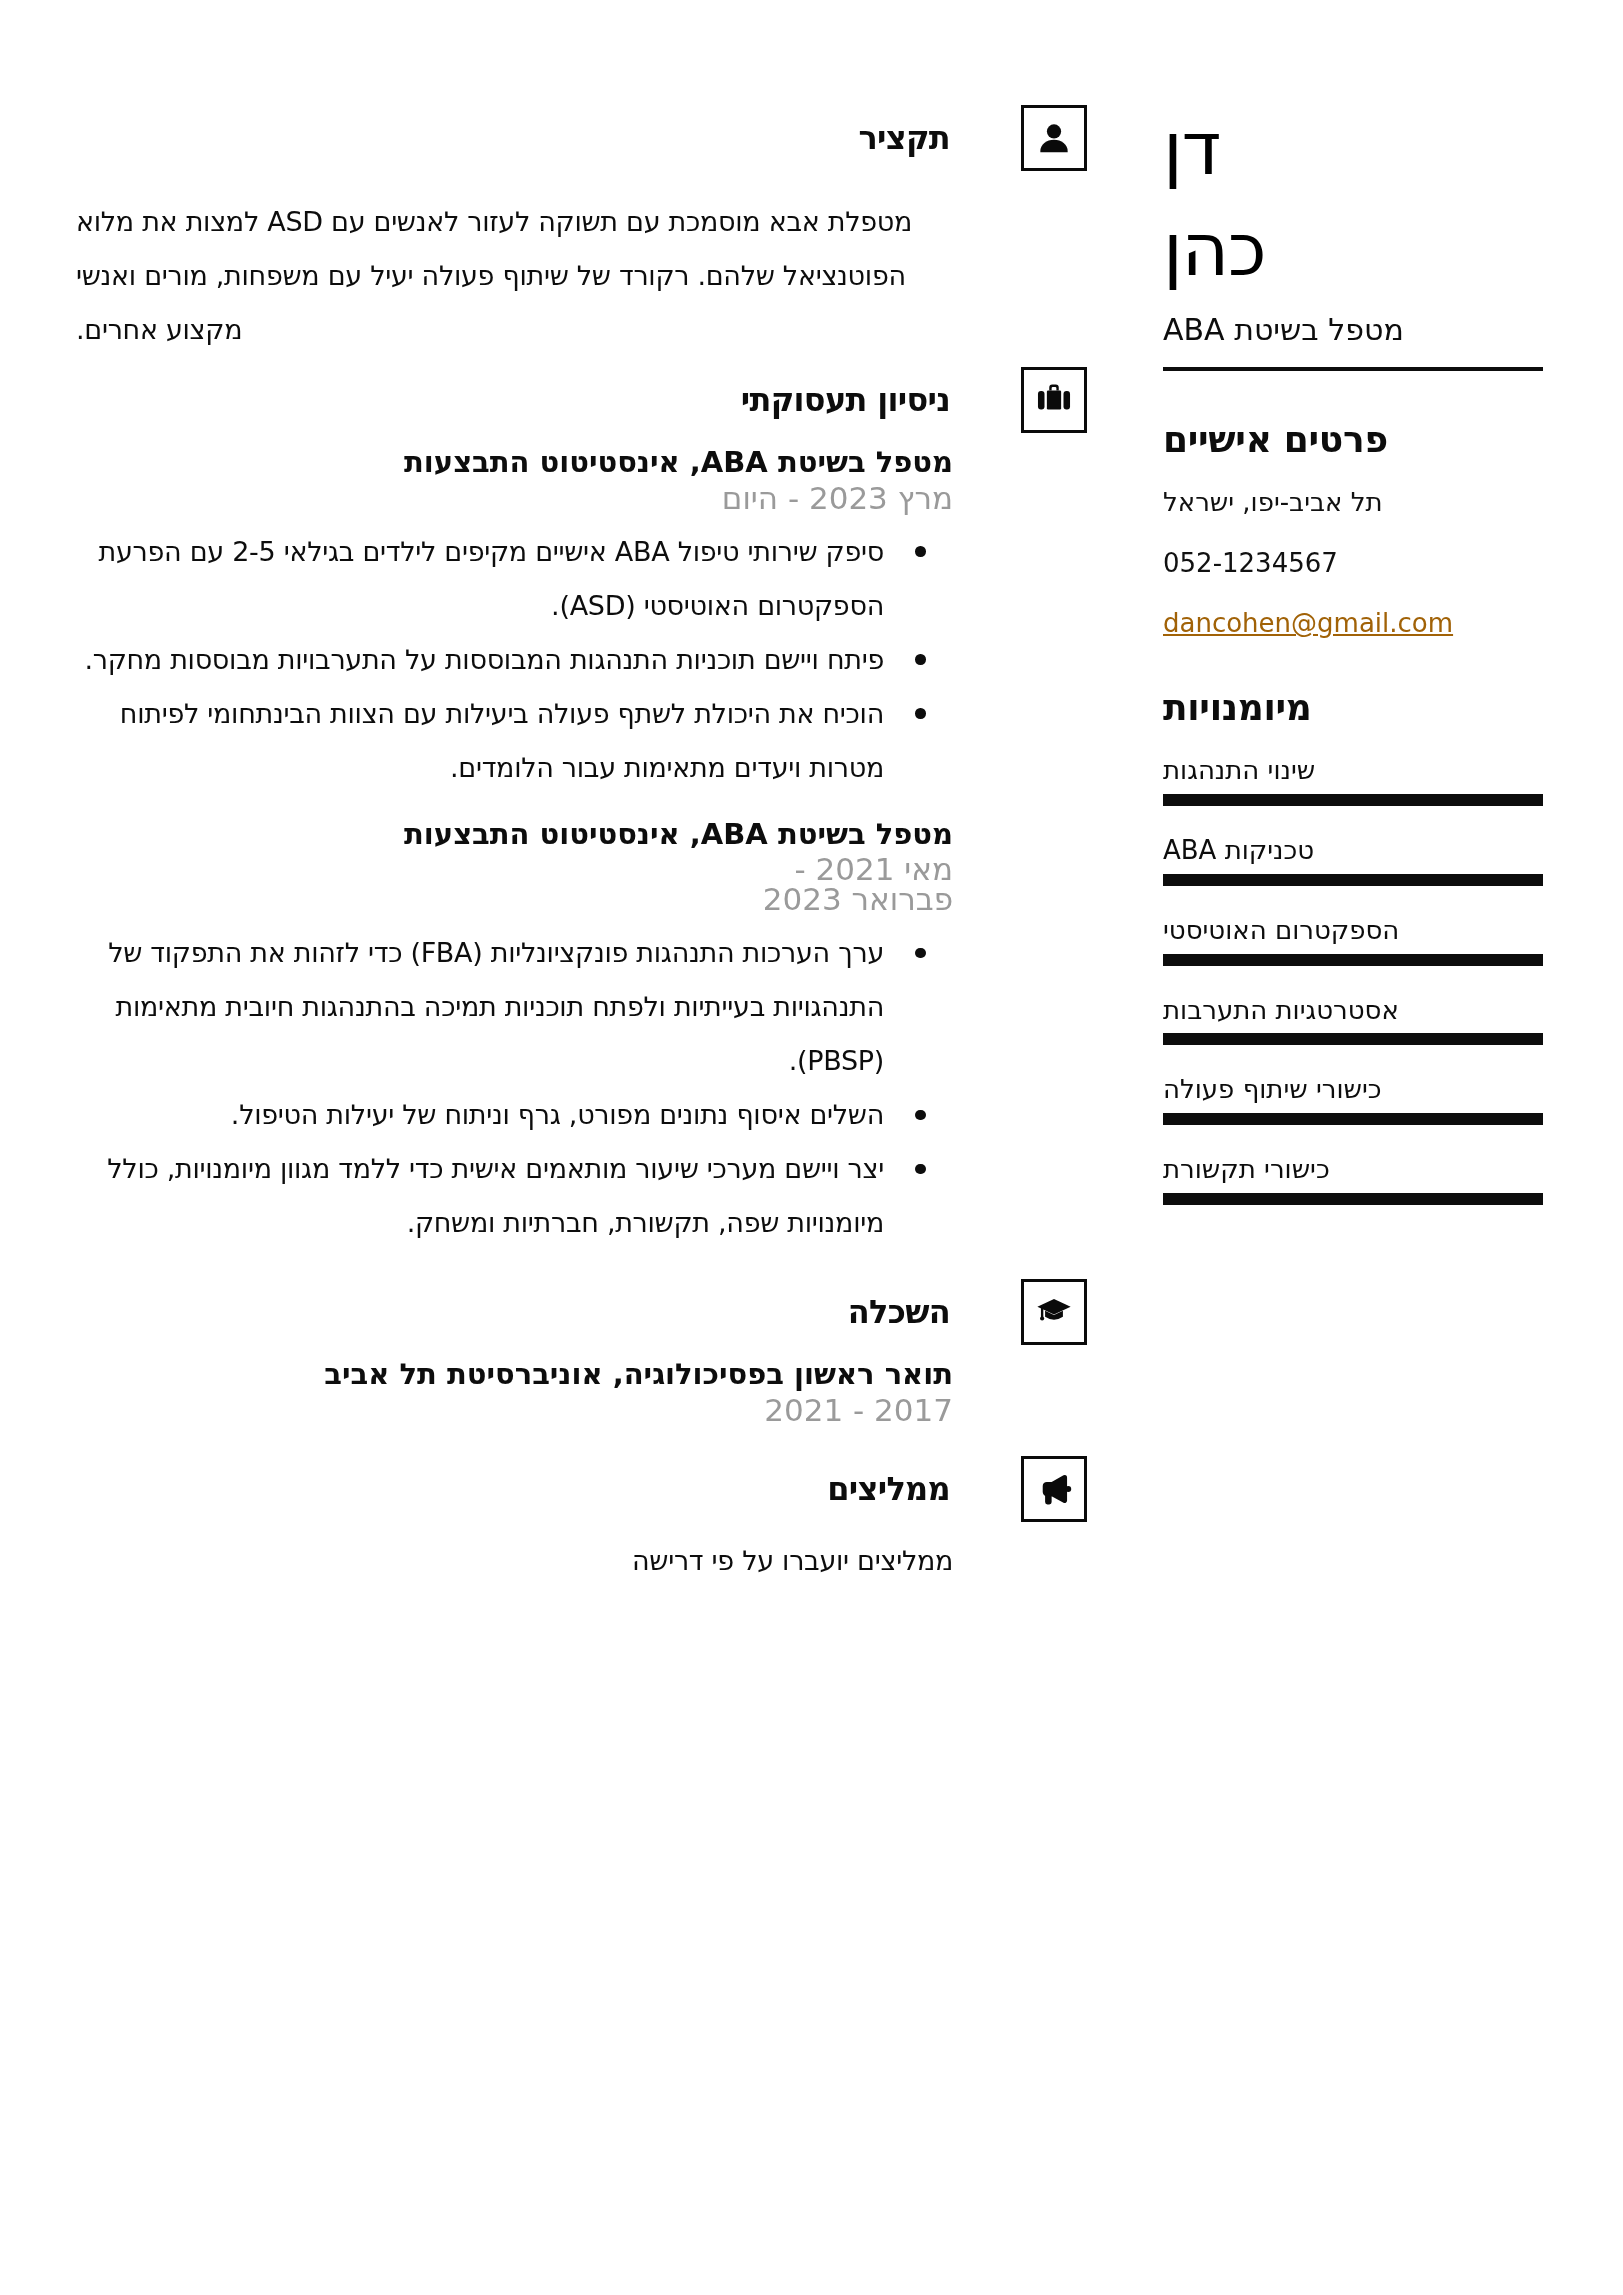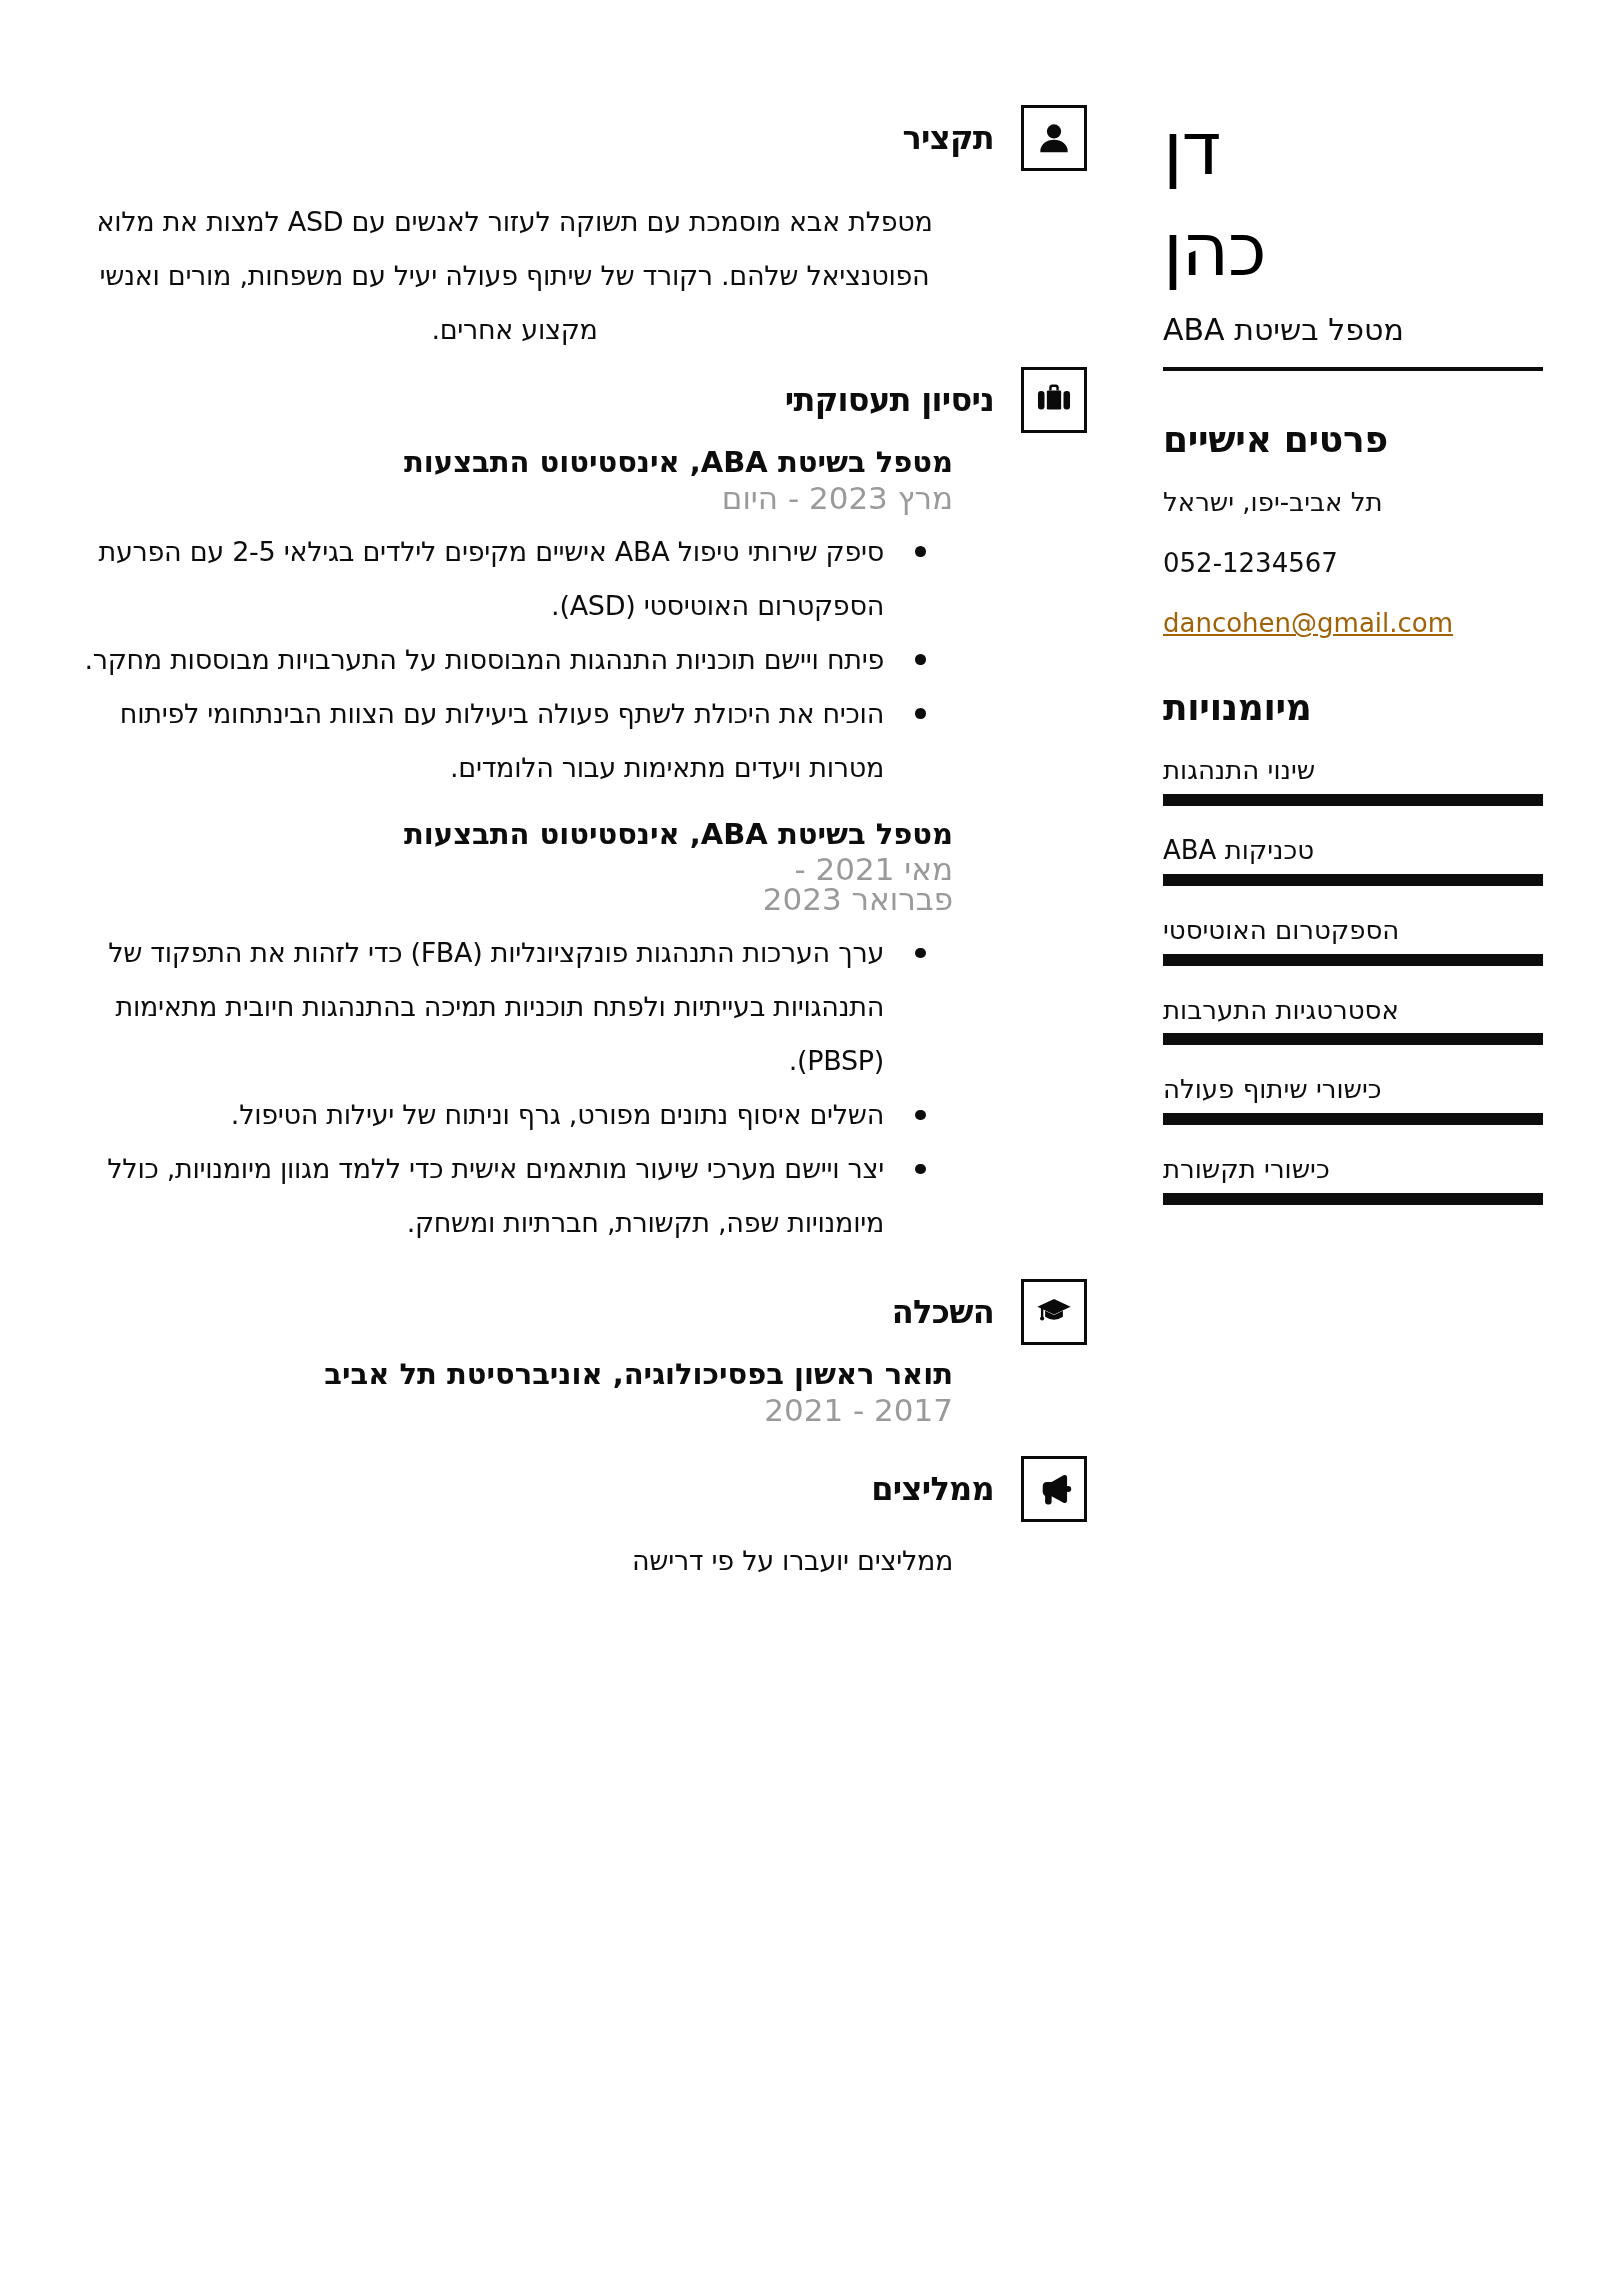--- a/index.html
+++ b/index.html
@@ -4,30 +4,30 @@
 <style>
   html, body { margin:0; padding:0; }
   body {
     width:1623px; height:2295px; position:relative; background:#ffffff;
     font-family:"DejaVu Sans","Liberation Sans",sans-serif; color:#0d0d0d;
     direction:rtl; overflow:hidden;
   }
 
   
   .main { position:absolute; top:105px; left:75px; width:1012px; }
-  .section-head { display:flex; align-items:center; gap:27px; }
+  .section-head { display:flex; align-items:center; gap:71px; }
   .icon-box {
     flex:0 0 auto; width:60px; height:60px; border:3.9px solid #0a0a0a;
     background:#ffffff; display:flex; align-items:center; justify-content:center;
   }
   .icon-box svg { width:38px; height:38px; fill:#0a0a0a; }
   .sec-title { margin:0; font-size:32px; font-weight:700; letter-spacing:-0.7px; line-height:38px; }
   .section-body { width:877px; margin-right:134px; margin-top:11.8px; }
   .summary .section-body { margin-top:23.6px; }
-  .summary-text { margin:0; font-size:27px; line-height:54px; letter-spacing:-0.3px; text-align:center; }
+  .summary-text { margin:0; font-size:27px; line-height:54px; letter-spacing:-0.3px; text-align:left; }
 
   .sec-experience { margin-top:10.5px; }
   .job { margin-top:22px; }
   .job:first-child { margin-top:0; }
   .job-title { font-size:29px; font-weight:700; line-height:34px; }
   .job-dates, .edu-dates { font-size:31px; line-height:30px; color:#9a9a9a; margin-top:3.9px; max-width:249px; }
   ul.bullets { list-style:none; margin:11.8px 0 0 0; padding:0; }
   .bullets li {
     position:relative; padding-right:69px;
     font-size:27px; line-height:54px; letter-spacing:-0.3px; text-align:right;

